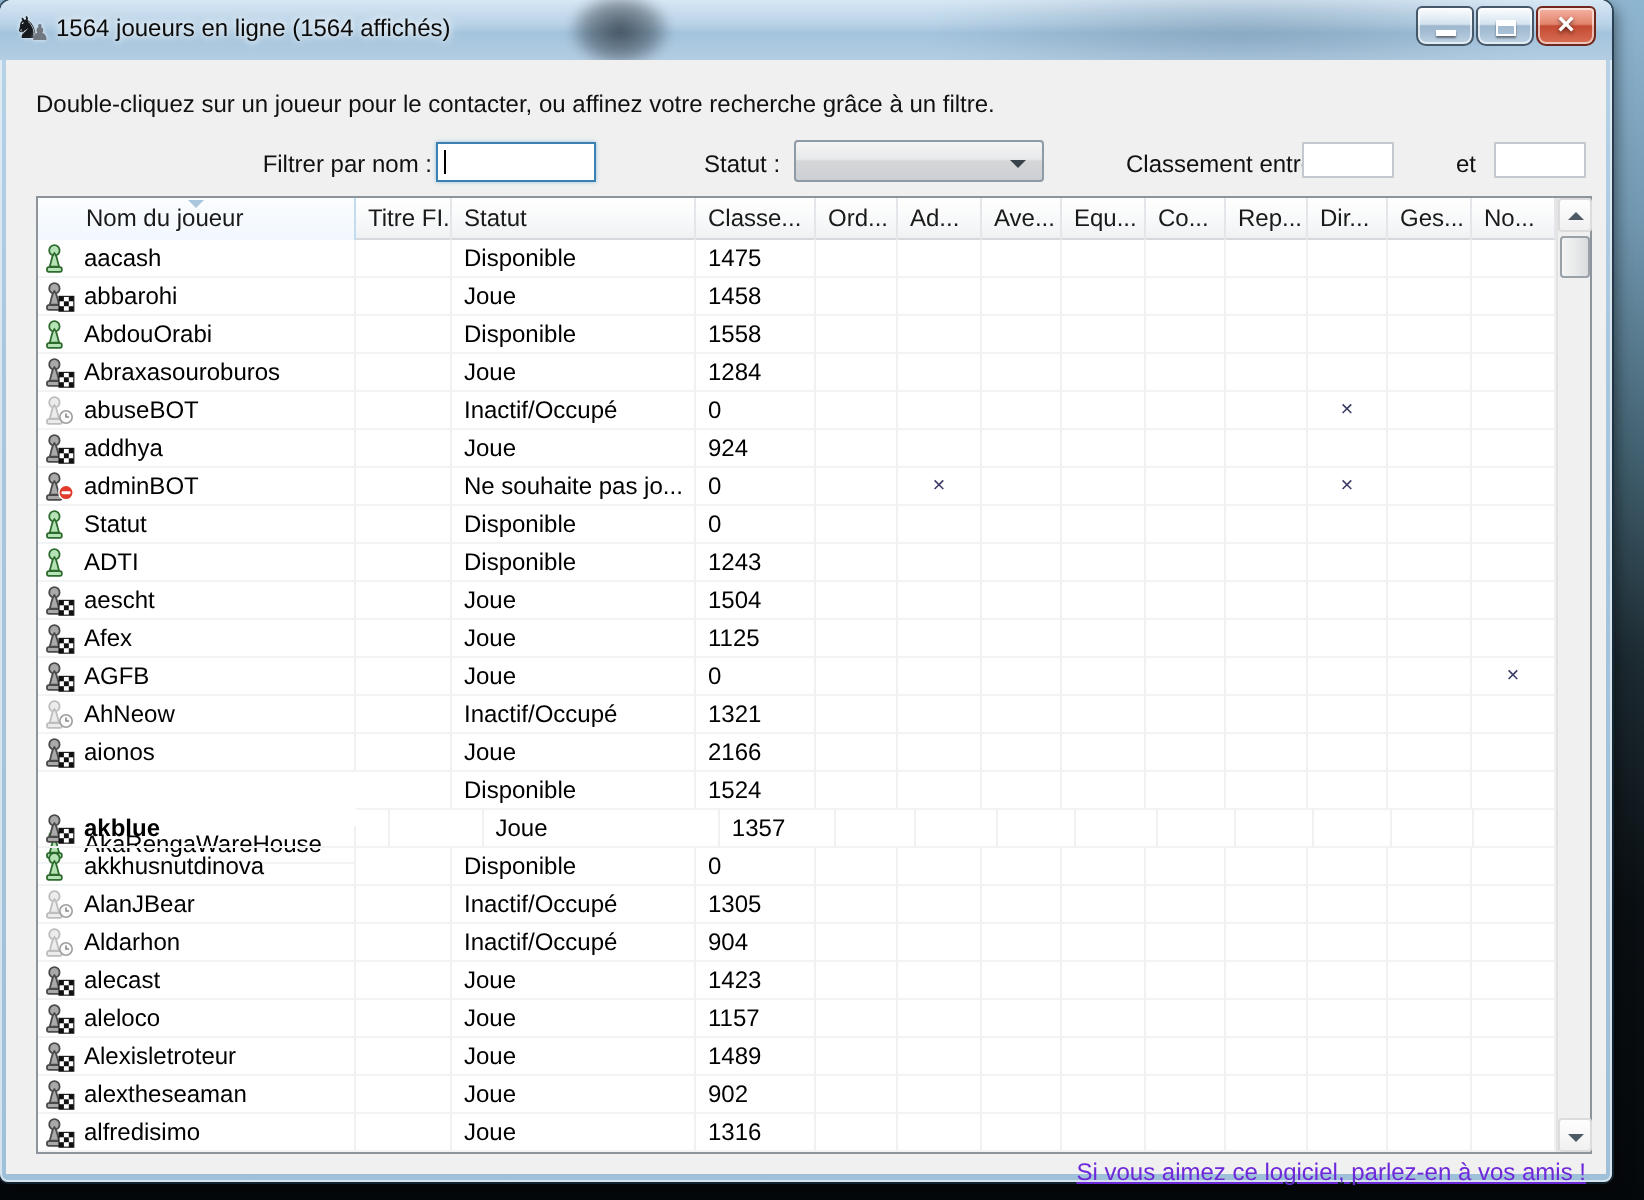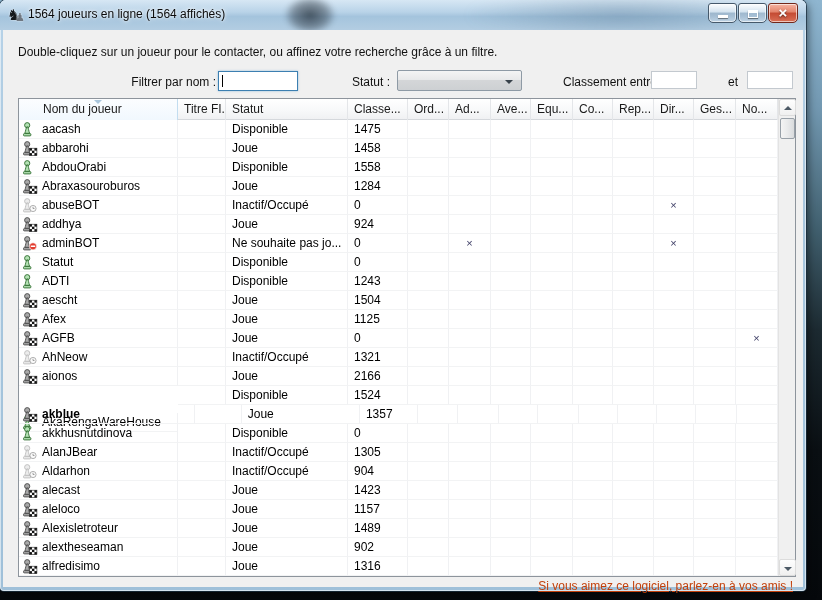--- a/index.html
+++ b/index.html
@@ -82,21 +82,21 @@
   .sbtn { position:absolute; left:0; width:17px; height:17px; background:linear-gradient(180deg,#fefefe,#f0f0f0);
     border:1px solid #dcdcdc; border-radius:2px; }
   .sbtn.up { top:0; } .sbtn.down { bottom:0; }
   .tri-up { position:absolute; left:4px; top:6px; width:0; height:0; border-left:4px solid transparent; border-right:4px solid transparent; border-bottom:4px solid #4d5a66; }
   .tri-down { position:absolute; left:4px; top:7px; width:0; height:0; border-left:4px solid transparent; border-right:4px solid transparent; border-top:4px solid #4d5a66; }
   .sthumb { position:absolute; left:1px; top:19px; width:15px; height:21px; border:1px solid #98a0a8; border-radius:2px;
     background:linear-gradient(90deg,#f4f4f4 0%,#e9eaeb 50%,#d9dbdd 100%); }
 
   
   .footer { position:absolute; left:0; top:549px; right:10px; height:14px; text-align:right; }
-  .footer a { color:#c2410c; text-decoration:underline; cursor:pointer; }
+  .footer a { color:#6d28d9; text-decoration:underline; cursor:pointer; }
 </style>
 </head>
 <body>
 
 <div class="desktop">
   <div class="window">
 
     <div class="titlebar">
       <div class="blob1"></div>
       <div class="blob2"></div>

